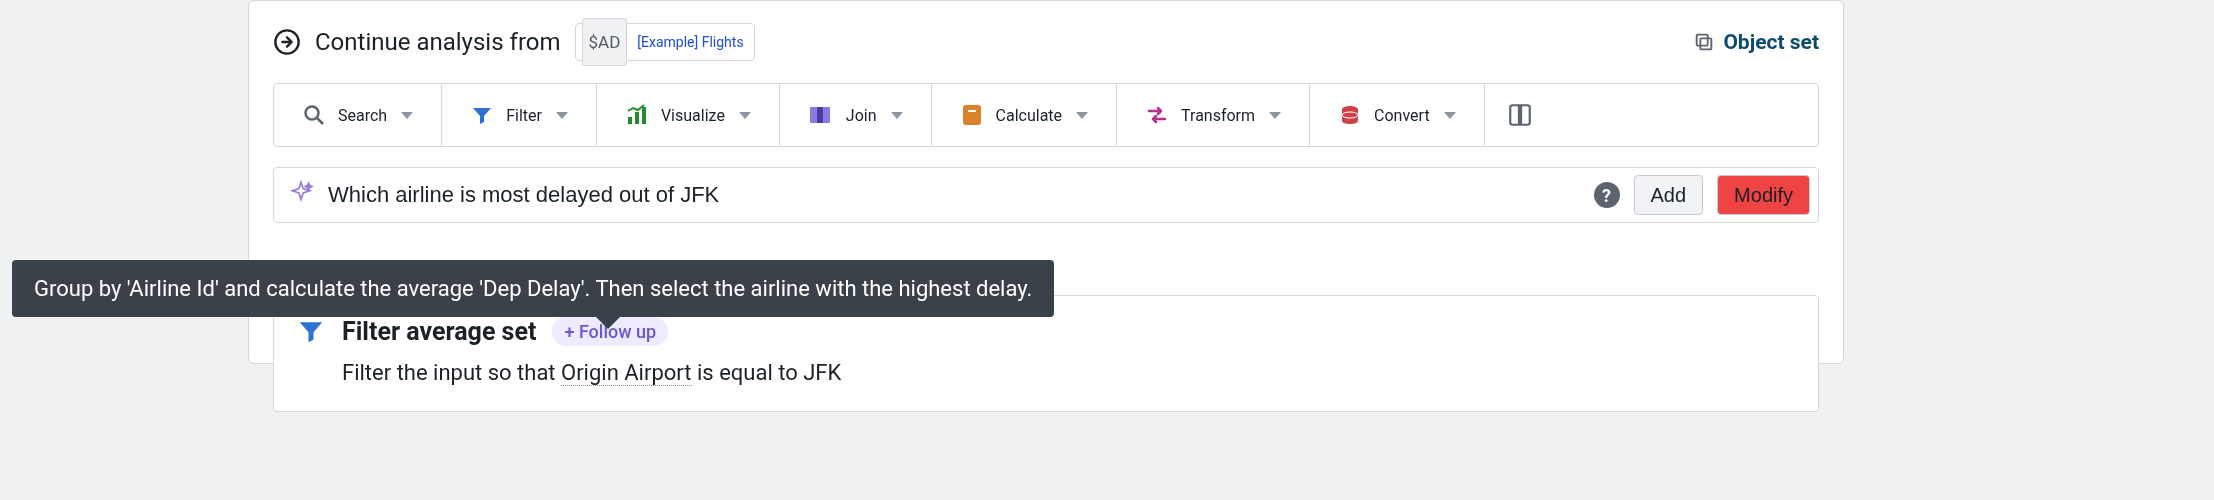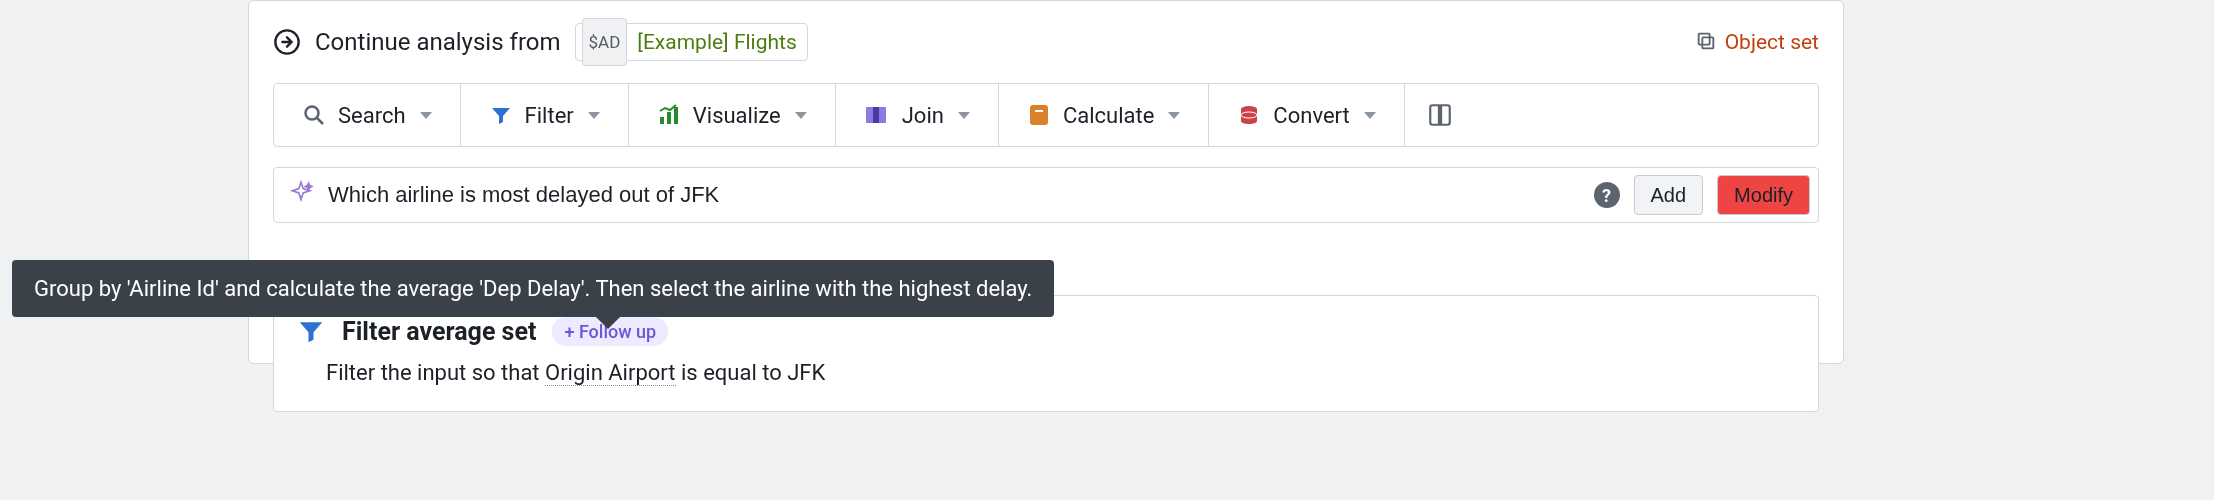--- a/index.html
+++ b/index.html
@@ -49,49 +49,51 @@
   .chip-badge {
     background: #f0f1f3;
     border: 1px solid #d3d8de;
     border-radius: 3px;
     font-size: 17px;
     color: #555b63;
     padding: 12px 6px;
     line-height: 22px;
   }
   .chip-label {
-    font-size: 21px;
-    color: #4d7c0f;
+    font-size: 14px;
+    color: #1d4ed8;
   }
   .header-spacer { flex: 1; }
   .object-set {
     display: flex;
+    align-items: center;
     gap: 8px;
-    color: #c2410c;
+    color: #0c4a6e;
     font-size: 21px;
     cursor: pointer;
+    font-weight: bold;
   }
 
   
   .toolbar {
     margin-top: 18px;
     display: flex;
     border: 1px solid #d3d8de;
     border-radius: 4px;
     height: 64px;
     background: #fff;
   }
   .tbtn {
     display: flex;
     align-items: center;
     justify-content: center;
     gap: 12px;
     padding: 0 28px;
     border-right: 1px solid #d3d8de;
-    font-size: 22px;
+    font-size: 16px;
     color: #1c2127;
     cursor: pointer;
     white-space: nowrap;
   }
   .tbtn:last-child { border-right: none; padding: 0 22px; }
   .tbtn svg { flex-shrink: 0; }
   .caret {
     width: 0; height: 0;
     border-left: 6px solid transparent;
     border-right: 6px solid transparent;
@@ -200,21 +202,21 @@
     color: #6b57d4;
     font-size: 18px;
     font-weight: 500;
     padding: 4px 12px;
     border-radius: 14px;
     cursor: pointer;
   }
   .result-desc {
     font-size: 22px;
     color: #1c2127;
-    margin-left: 30px;
+    margin-left: 46px;
   }
   .result-desc .field {
     border-bottom: 1px dotted #888;
   }
 </style>
 </head>
 <body>
 
 <div class="panel">
 
@@ -283,20 +285,28 @@
           <circle cx="12" cy="14" r="1.2" fill="#fff"></circle>
           <circle cx="16" cy="14" r="1.2" fill="#fff"></circle>
         <circle cx="8" cy="18" r="1.2" fill="#fff"></circle>
           <circle cx="12" cy="18" r="1.2" fill="#fff"></circle>
           <circle cx="16" cy="18" r="1.2" fill="#fff"></circle>
       </svg>
       <span>Calculate</span>
       <span class="caret"></span>
     </div>
     <div class="tbtn">
+      <svg width="24" height="24" viewBox="0 0 24 24" fill="none" stroke="#b8318e" stroke-width="2.5">
+        <path d="M4 8 h12 M16 8 l-3 -3 M16 8 l-3 3" stroke-linecap="round"></path>
+        <path d="M20 16 h-12 M8 16 l3 -3 M8 16 l3 3" stroke-linecap="round"></path>
+      </svg>
+      <span>Transform</span>
+      <span class="caret"></span>
+    </div>
+    <div class="tbtn">
       <svg width="24" height="24" viewBox="0 0 24 24" fill="#cd4246">
         <ellipse cx="12" cy="6" rx="8" ry="3"></ellipse>
         <path d="M4 6 v12 c0 1.7 3.6 3 8 3 s8-1.3 8-3 V6" fill="#cd4246"></path>
         <ellipse cx="12" cy="12" rx="8" ry="3" fill="none" stroke="#fff" stroke-width="1"></ellipse>
       </svg>
       <span>Convert</span>
       <span class="caret"></span>
     </div>
     <div class="tbtn" style="flex:0 0 auto;">
       <svg width="26" height="26" viewBox="0 0 24 24" fill="none" stroke="#5c6470" stroke-width="2">

